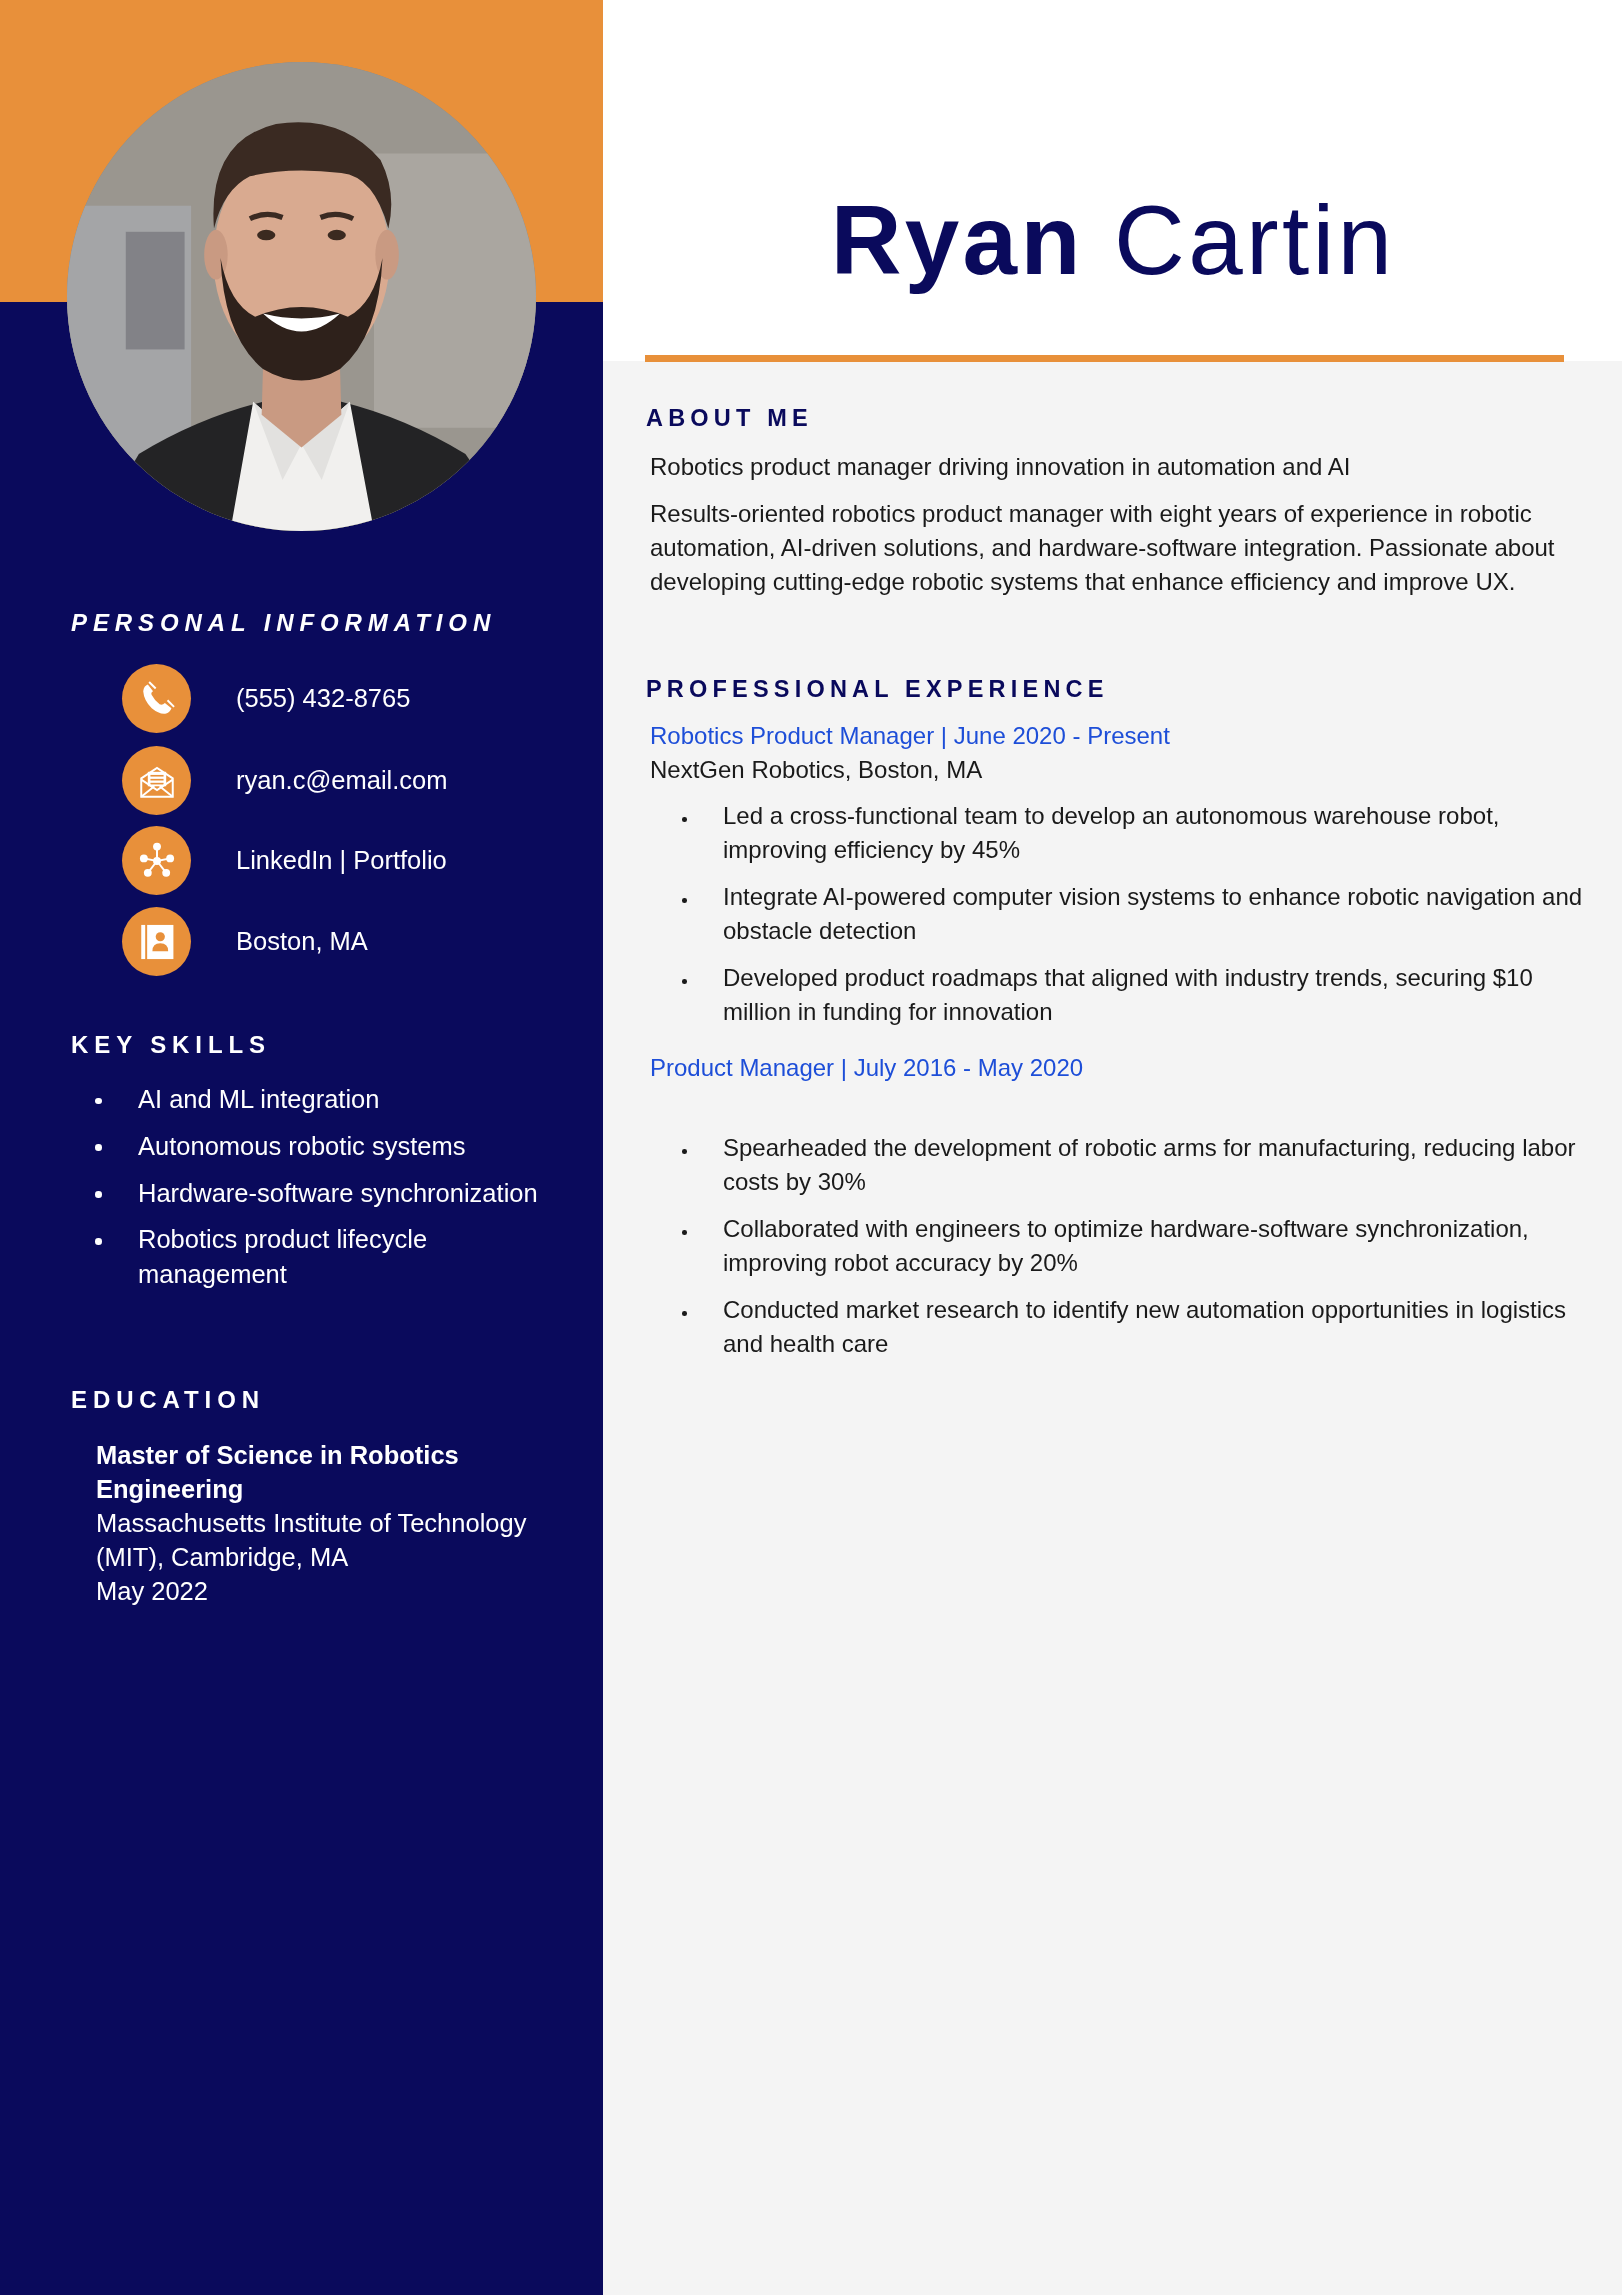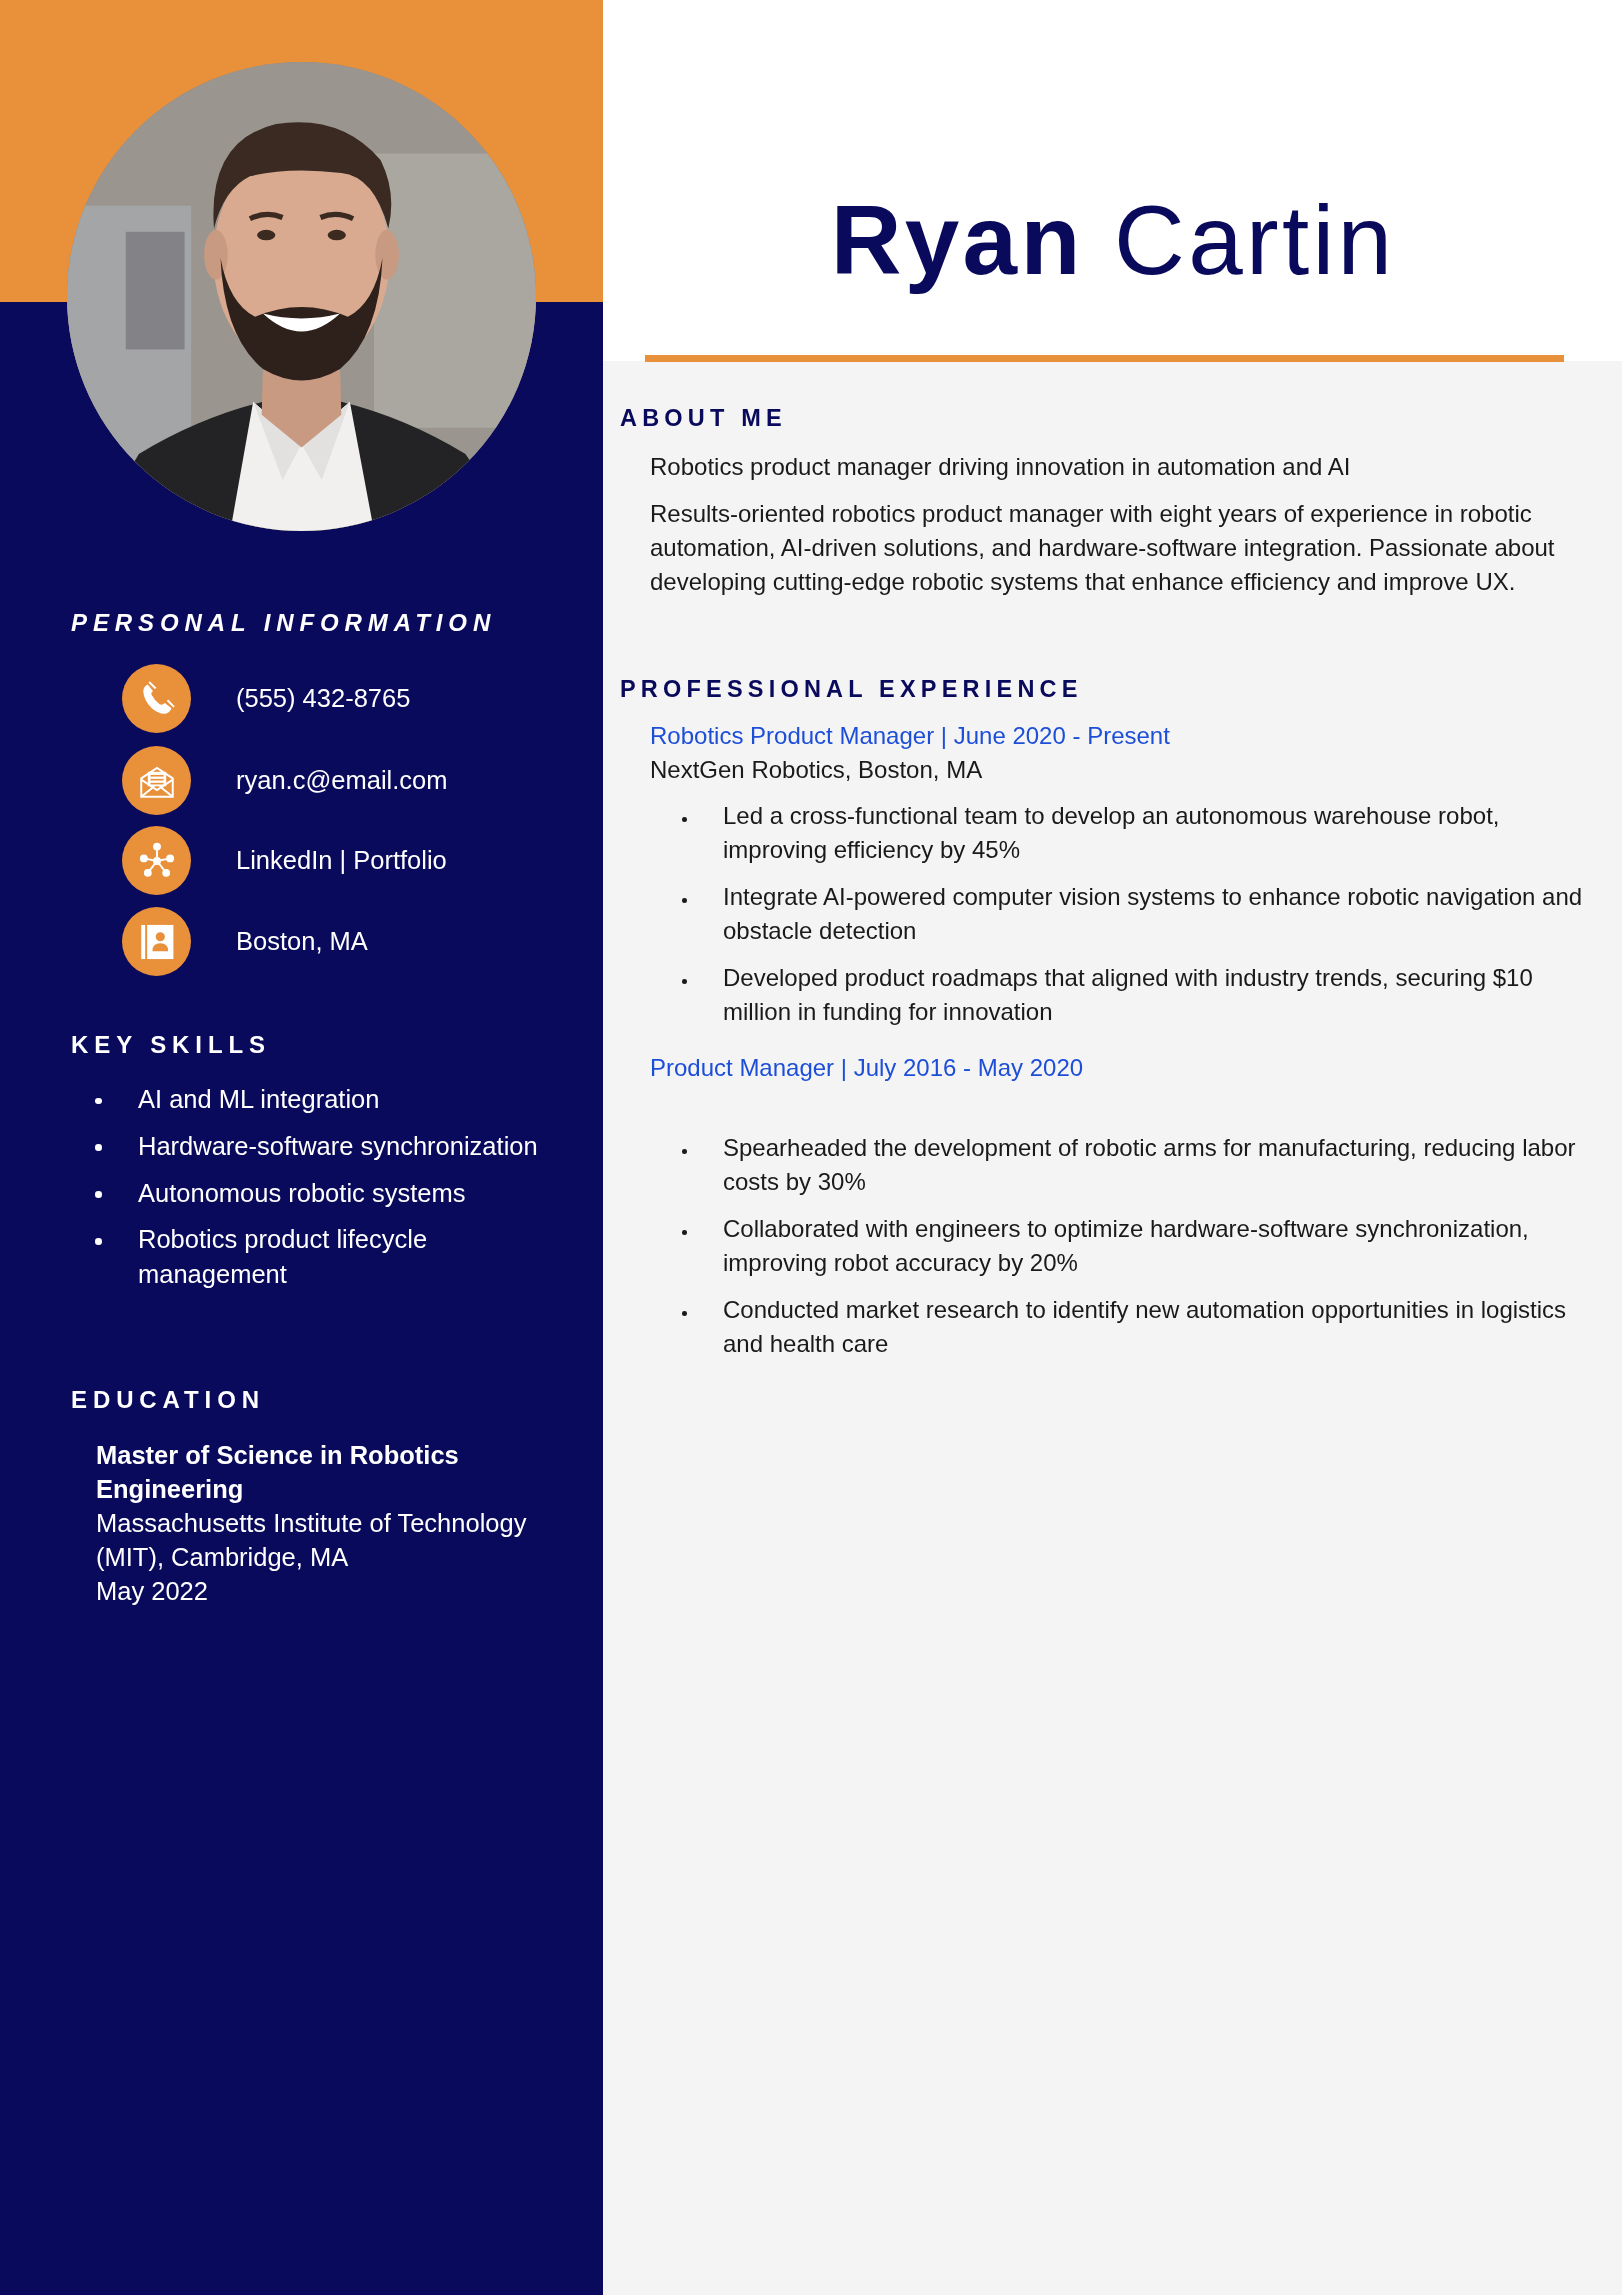--- a/index.html
+++ b/index.html
@@ -67,21 +67,21 @@
     text-align: center; color: #0a0a5c; font-size: 98px; line-height: 131px;
     letter-spacing: 3.3px; white-space: nowrap;
   }
   .name .first { font-weight: bold; }
   .name .last { font-weight: normal; }
   .rule {
     position: absolute; left: 645px; top: 355px; width: 919px; height: 6.5px;
     background: #e8903a;
   }
   .main-heading {
-    position: absolute; left: 620px; margin: 0;
+    position: absolute; left: 646px; margin: 0;
     color: #0a0a5c; font-weight: bold; font-size: 23.5px; letter-spacing: 5.2px;
   }
   .main-text {
     position: absolute; left: 646px; width: 928px;
     color: #1a1a1a; font-size: 24px; line-height: 34px; margin: 4px;
   }
   .job-title { color: #1d4ed8; font-size: 24px; line-height: 34px; }
   .job-company { color: #1a1a1a; font-size: 24px; line-height: 34px; }
   .bullets {
     position: absolute; left: 680px; width: 915px; list-style: none; margin: 0; padding: 0;
@@ -192,22 +192,22 @@
       <path d="M25 46 Q25 34 37 34 Q49 34 49 46 Z" fill="#e8903a"></path>
     </svg>
   </div>
   <span class="contact-text">Boston, MA</span>
 </div>
 
 <h2 class="side-heading" style="top:1031px;">KEY SKILLS</h2>
 
 <ul class="skills">
   <li><span class="dot"></span><span>AI and ML integration</span></li>
+  <li><span class="dot"></span><span>Autonomous robotic systems</span></li>
   <li><span class="dot"></span><span>Hardware-software synchronization</span></li>
-  <li><span class="dot"></span><span>Autonomous robotic systems</span></li>
   <li style="width:340px;"><span class="dot"></span><span>Robotics product lifecycle management</span></li>
 </ul>
 
 <h2 class="side-heading" style="top:1386px;">EDUCATION</h2>
 
 <div class="edu">
   <div class="degree" style="width:392px;">Master of Science in Robotics Engineering</div>
   <div style="width:458px;">Massachusetts Institute of Technology (MIT), Cambridge, MA</div>
   <div>May 2022</div>
 </div>

